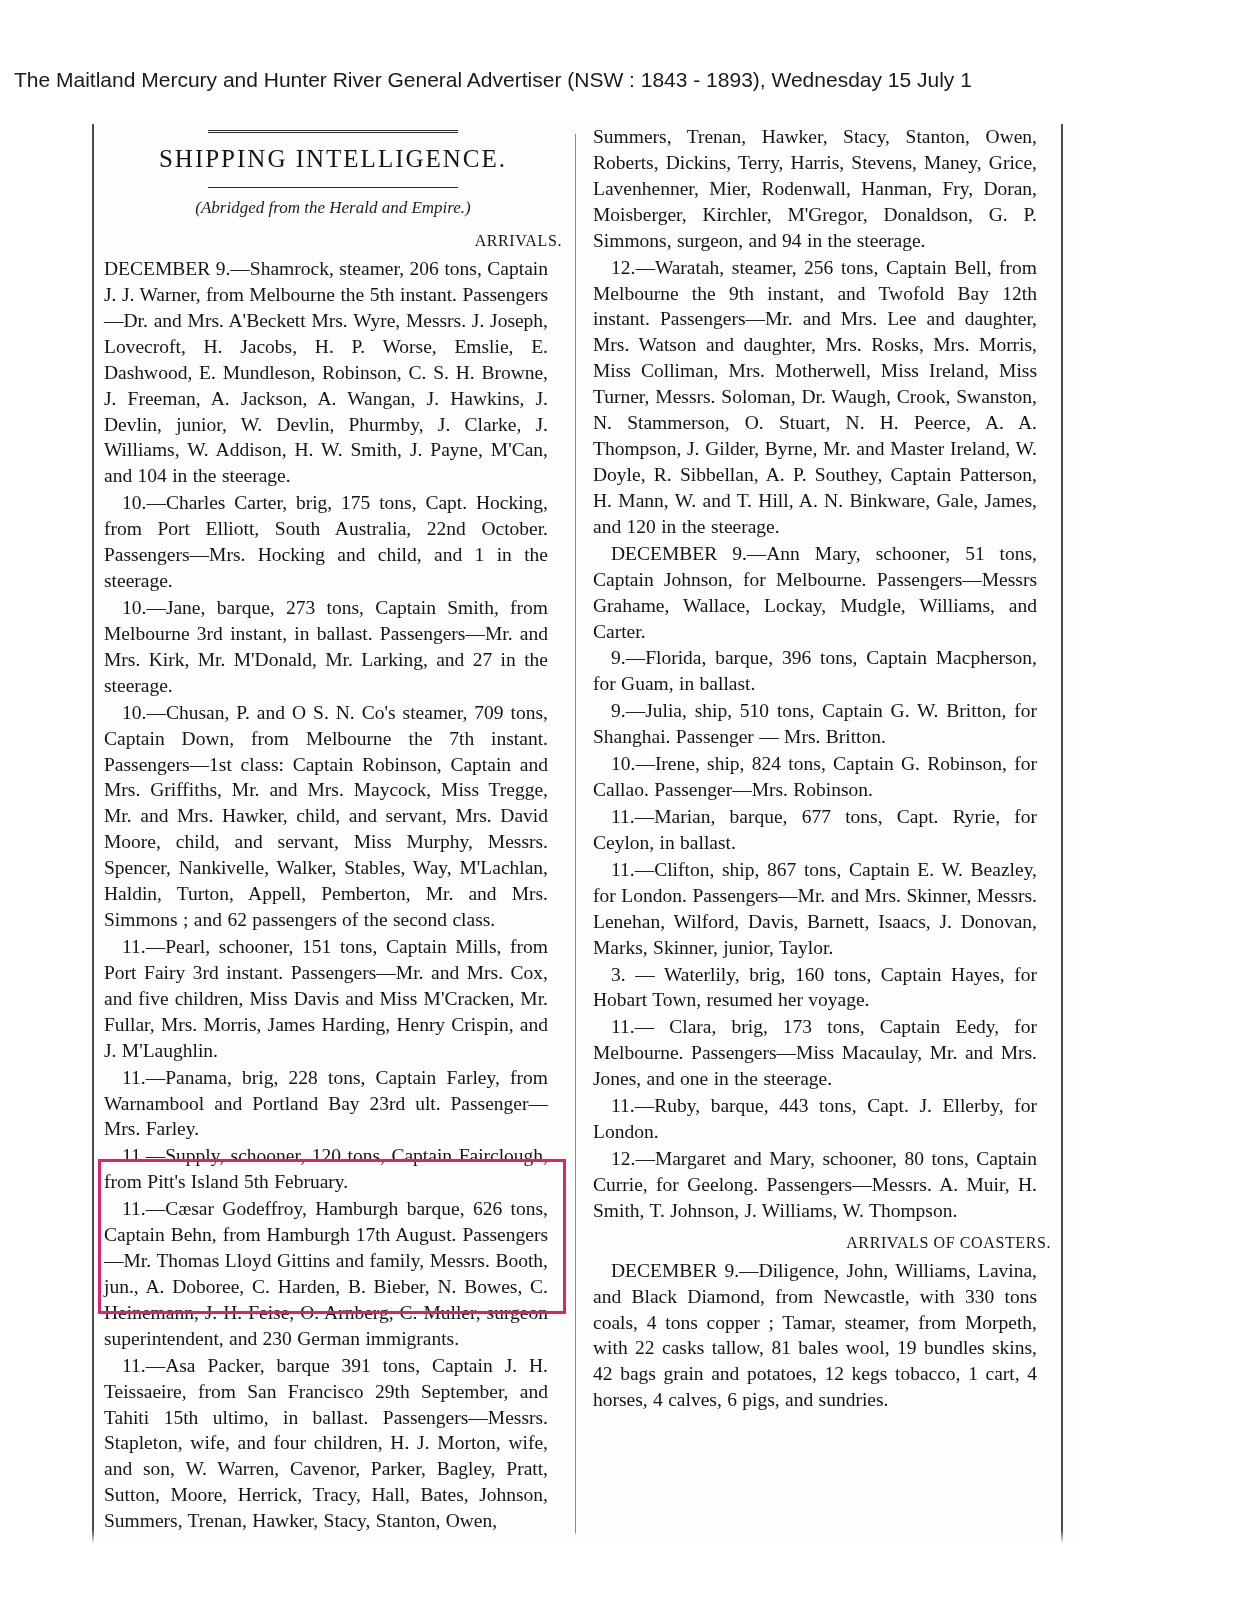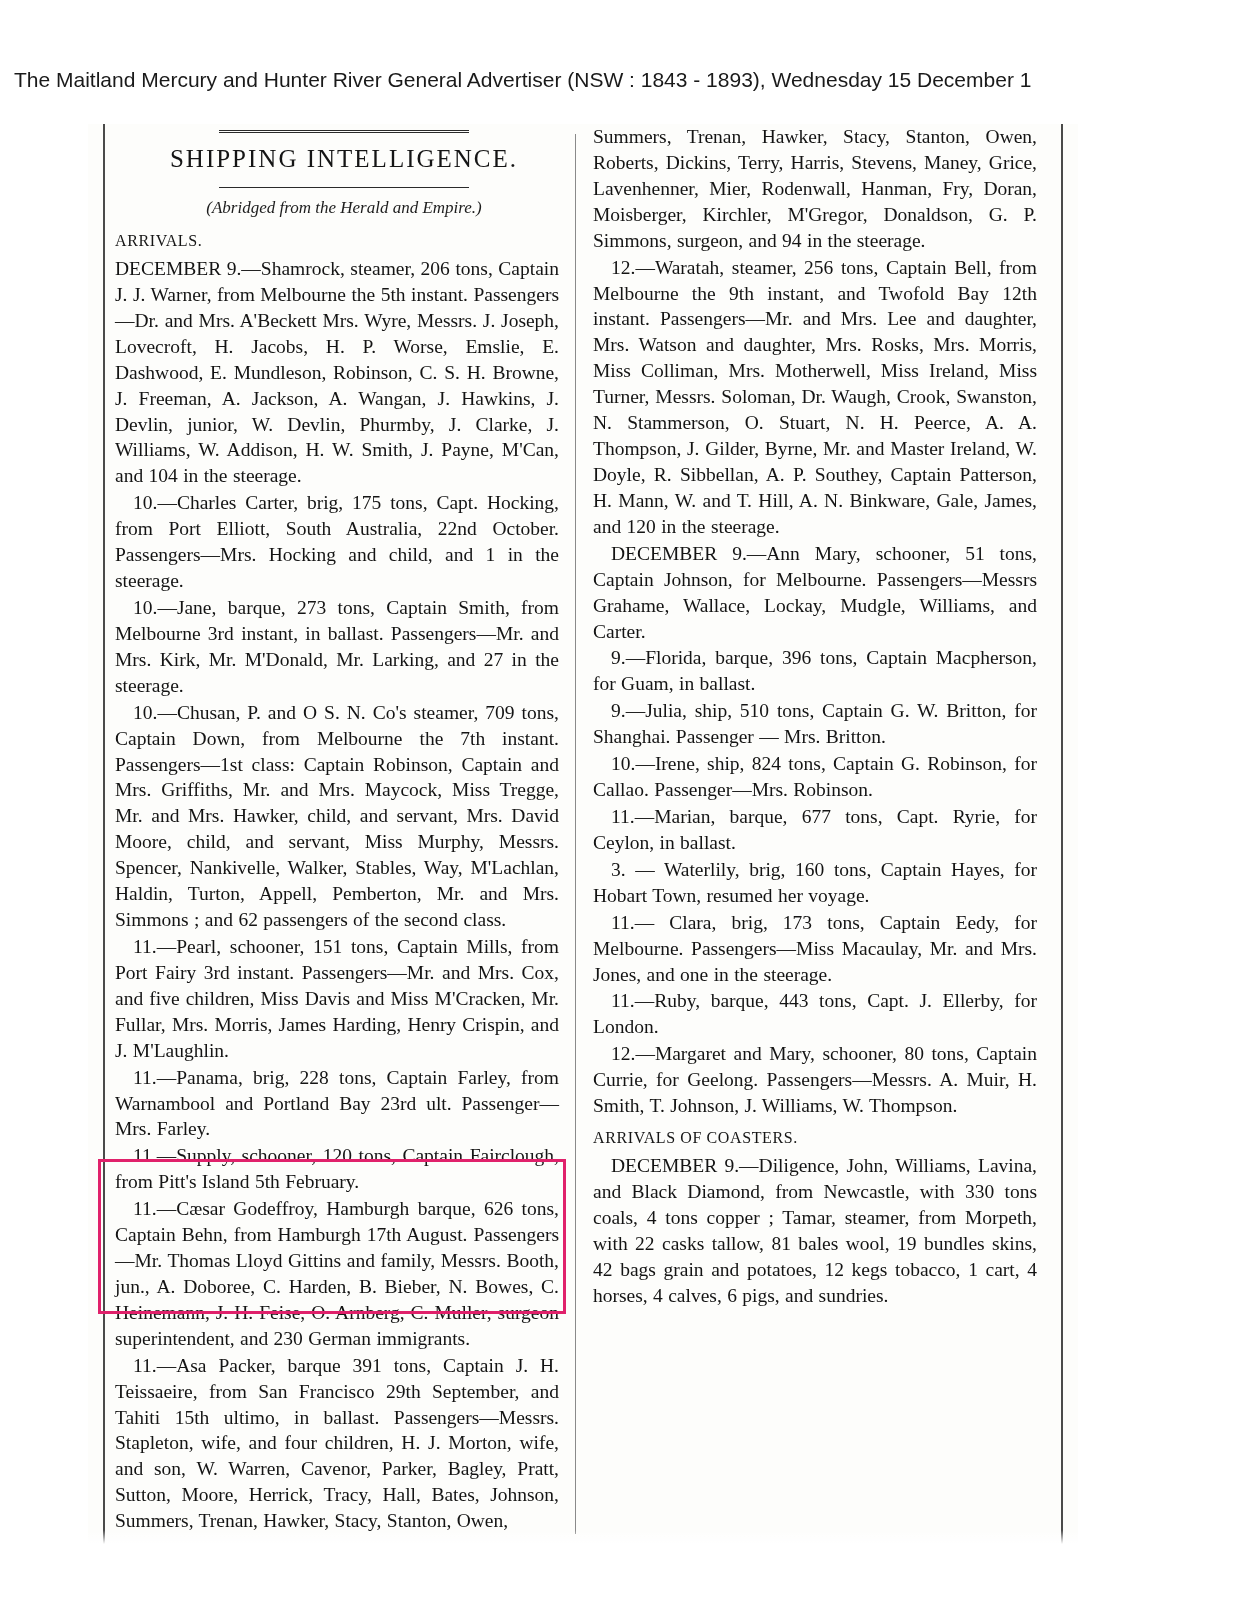--- a/index.html
+++ b/index.html
@@ -30,21 +30,21 @@
     position: absolute;
     top: 124px;
     left: 88px;
     width: 990px;
     height: 1420px;
     background: #fdfdfb;
     overflow: hidden;
   }
   .col-left {
     position: absolute;
-    left: 15px;
+    left: 4px;
     top: 0px;
     width: 470px;
     height: 1420px;
     border-left: 2px solid #4a4a4a;
     padding-left: 10px;
     box-sizing: border-box;
   }
   .col-right {
     position: absolute;
     left: 505px;
@@ -84,21 +84,21 @@
     color: #151515;
   }
   .abridged {
     text-align: center;
     font-size: 17px;
     font-style: italic;
     margin: 4px 0 14px 0;
     color: #1d1d1d;
   }
   .section-head {
-    text-align: left;
+    text-align: right;
     font-size: 16px;
     letter-spacing: 1.6px;
     margin: 10px 0 6px 0;
     color: #151515;
   }
   p.entry {
     font-size: 19.5px;
     line-height: 1.33;
     margin: 0 14px 1px 0;
     text-align: justify;
@@ -128,21 +128,21 @@
     bottom: 0;
     left: 0;
     width: 100%;
     height: 14px;
     background: linear-gradient(to bottom, rgba(253,253,251,0), #ffffff);
   }
 </style>
 </head>
 <body>
 
-<div class="page-header">The Maitland Mercury and Hunter River General Advertiser (NSW : 1843 - 1893), Wednesday 15 December 1</div>
+<div class="page-header">The Maitland Mercury and Hunter River General Advertiser (NSW : 1843 - 1893), Wednesday 15 July 1</div>
 
 <div class="clipping">
 
   <div class="divider"></div>
 
   <div class="col-left">
     <div class="rule-top"></div>
     <h1 class="masthead">SHIPPING INTELLIGENCE.</h1>
     <div class="rule-thin"></div>
     <div class="abridged">(Abridged from the Herald and Empire.)</div>
@@ -162,20 +162,21 @@
   <div class="col-right">
     <p class="entry">Summers, Trenan, Hawker, Stacy, Stanton, Owen, Roberts, Dickins, Terry, Harris, Stevens, Maney, Grice, Lavenhenner, Mier, Rodenwall, Hanman, Fry, Doran, Moisberger, Kirchler, M'Gregor, Donaldson, G. P. Simmons, surgeon, and 94 in the steerage.</p>
     <p class="entry indent">12.—Waratah, steamer, 256 tons, Captain Bell, from Melbourne the 9th instant, and Twofold Bay 12th instant. Passengers—Mr. and Mrs. Lee and daughter, Mrs. Watson and daughter, Mrs. Rosks, Mrs. Morris, Miss Colliman, Mrs. Motherwell, Miss Ireland, Miss Turner, Messrs. Soloman, Dr. Waugh, Crook, Swanston, N. Stammerson, O. Stuart, N. H. Peerce, A. A. Thompson, J. Gilder, Byrne, Mr. and Master Ireland, W. Doyle, R. Sibbellan, A. P. Southey, Captain Patterson, H. Mann, W. and T. Hill, A. N. Binkware, Gale, James, and 120 in the steerage.</p>
 
 
     <p class="entry indent">DECEMBER 9.—Ann Mary, schooner, 51 tons, Captain Johnson, for Melbourne. Passengers—Messrs Grahame, Wallace, Lockay, Mudgle, Williams, and Carter.</p>
     <p class="entry indent">9.—Florida, barque, 396 tons, Captain Macpherson, for Guam, in ballast.</p>
     <p class="entry indent">9.—Julia, ship, 510 tons, Captain G. W. Britton, for Shanghai. Passenger — Mrs. Britton.</p>
     <p class="entry indent">10.—Irene, ship, 824 tons, Captain G. Robinson, for Callao. Passenger—Mrs. Robinson.</p>
     <p class="entry indent">11.—Marian, barque, 677 tons, Capt. Ryrie, for Ceylon, in ballast.</p>
+    <p class="entry indent">11.—Clifton, ship, 867 tons, Captain E. W. Beazley, for London. Passengers—Mr. and Mrs. Skinner, Messrs. Lenehan, Wilford, Davis, Barnett, Isaacs, J. Donovan, Marks, Skinner, junior, Taylor.</p>
     <p class="entry indent">3. — Waterlily, brig, 160 tons, Captain Hayes, for Hobart Town, resumed her voyage.</p>
     <p class="entry indent">11.— Clara, brig, 173 tons, Captain Eedy, for Melbourne. Passengers—Miss Macaulay, Mr. and Mrs. Jones, and one in the steerage.</p>
     <p class="entry indent">11.—Ruby, barque, 443 tons, Capt. J. Ellerby, for London.</p>
     <p class="entry indent">12.—Margaret and Mary, schooner, 80 tons, Captain Currie, for Geelong. Passengers—Messrs. A. Muir, H. Smith, T. Johnson, J. Williams, W. Thompson.</p>
 
     <div class="section-head sc">ARRIVALS OF COASTERS.</div>
 
     <p class="entry indent">DECEMBER 9.—Diligence, John, Williams, Lavina, and Black Diamond, from Newcastle, with 330 tons coals, 4 tons copper ; Tamar, steamer, from Morpeth, with 22 casks tallow, 81 bales wool, 19 bundles skins, 42 bags grain and potatoes, 12 kegs tobacco, 1 cart, 4 horses, 4 calves, 6 pigs, and sundries.</p>
   </div>
 

